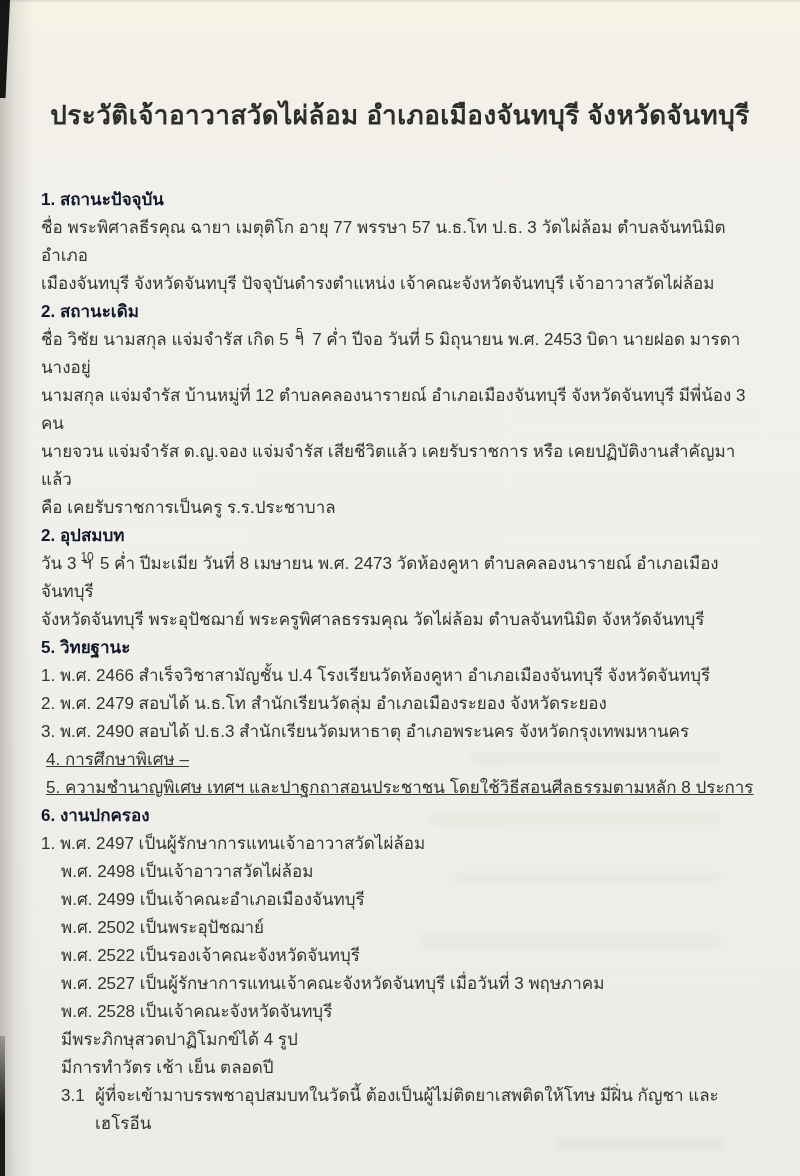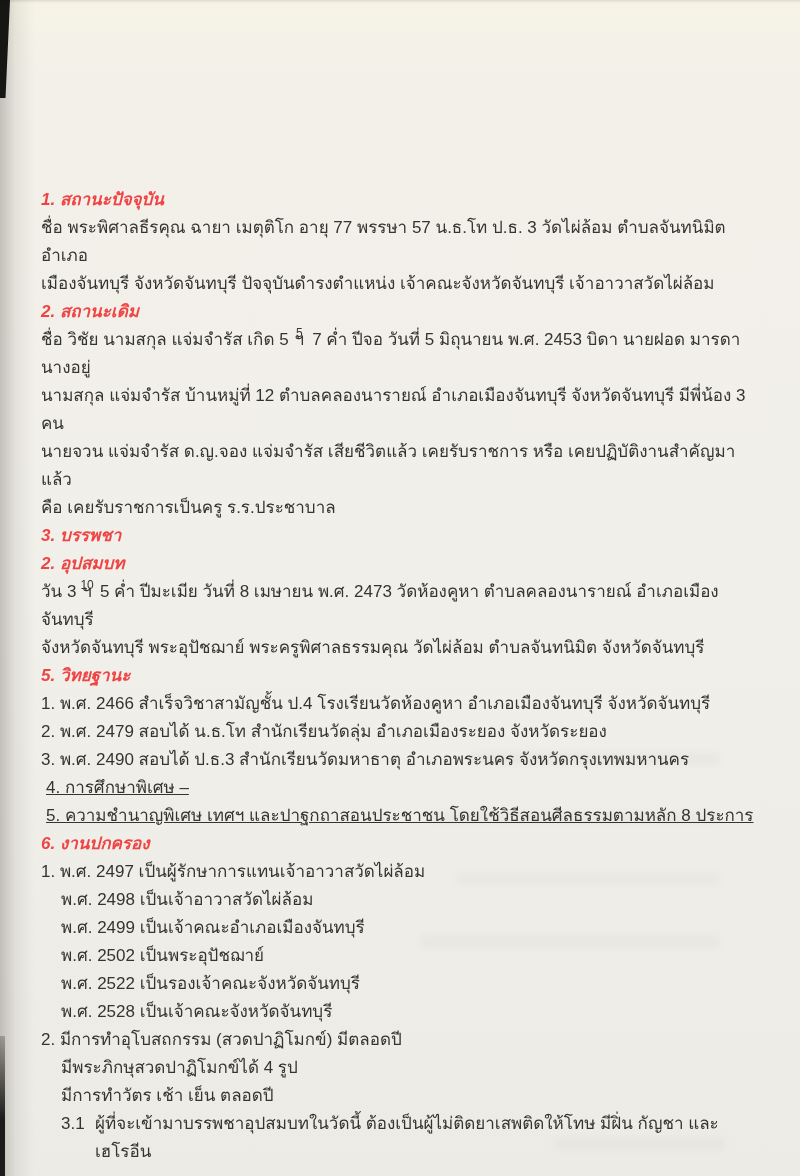--- a/index.html
+++ b/index.html
@@ -49,21 +49,21 @@
     letter-spacing: 0.5px;
     color: #2e2e29;
   }
 
   
   .content {
     position: absolute; top: 186px; left: 41px; width: 717px;
     font-size: 17px;
   }
   .content p { margin: 0; line-height: 28px; }
-  .h { font-weight: 700; color: #ef4444; font-style: italic; }
+  .h { font-weight: 700; color: #0f172a; }
   .sub { padding-left: 20px; }
   .indent-sm { padding-left: 5px; text-decoration: underline; }
 
   
   .lunar { position: relative; display: inline-block; margin: 0 8px 0 6px; }
   .lunar-top {
     position: absolute; bottom: 15px; left: 50%; transform: translateX(-50%);
     font-size: 12px; line-height: 12px; white-space: nowrap;
   }
 
@@ -81,54 +81,54 @@
   <div class="left-shadow"></div>
   <div class="corner-top-left"></div>
   <div class="edge-bottom-left"></div>
   <div class="top-edge-line"></div>
   <div class="bleed b1"></div>
   <div class="bleed b2"></div>
   <div class="bleed b3"></div>
   <div class="bleed b4"></div>
   <div class="bleed b5"></div>
 
+  <h1 class="doc-title">ประวัติเจ้าอาวาสวัดไผ่ล้อม อำเภอเมืองจันทบุรี จังหวัดจันทบุรี</h1>
 
   <div class="content">
 
     <p class="h">1. สถานะปัจจุบัน</p>
     <p>ชื่อ พระพิศาลธีรคุณ ฉายา เมตุติโก อายุ 77 พรรษา 57 น.ธ.โท ป.ธ. 3 วัดไผ่ล้อม ตำบลจันทนิมิต อำเภอ</p>
     <p>เมืองจันทบุรี จังหวัดจันทบุรี ปัจจุบันดำรงตำแหน่ง เจ้าคณะจังหวัดจันทบุรี เจ้าอาวาสวัดไผ่ล้อม</p>
 
     <p class="h">2. สถานะเดิม</p>
     <p><span>ชื่อ วิชัย นามสกุล แจ่มจำรัส เกิด 5</span><span class="lunar"><span class="lunar-top">5</span><span>ฯ</span></span><span>7 ค่ำ ปีจอ วันที่ 5 มิถุนายน พ.ศ. 2453 บิดา นายฝอด มารดา นางอยู่</span></p>
     <p>นามสกุล แจ่มจำรัส บ้านหมู่ที่ 12 ตำบลคลองนารายณ์ อำเภอเมืองจันทบุรี จังหวัดจันทบุรี มีพี่น้อง 3 คน</p>
     <p>นายจวน แจ่มจำรัส ด.ญ.จอง แจ่มจำรัส เสียชีวิตแล้ว เคยรับราชการ หรือ เคยปฏิบัติงานสำคัญมาแล้ว</p>
     <p>คือ เคยรับราชการเป็นครู ร.ร.ประชาบาล</p>
 
-    <p class="h">3. บรรพชา</p>
 
     <p class="h">2. อุปสมบท</p>
     <p><span>วัน 3</span><span class="lunar"><span class="lunar-top">10</span><span>ฯ</span></span><span>5 ค่ำ ปีมะเมีย วันที่ 8 เมษายน พ.ศ. 2473 วัดห้องคูหา ตำบลคลองนารายณ์ อำเภอเมืองจันทบุรี</span></p>
     <p>จังหวัดจันทบุรี พระอุปัชฌาย์ พระครูพิศาลธรรมคุณ วัดไผ่ล้อม ตำบลจันทนิมิต จังหวัดจันทบุรี</p>
 
     <p class="h">5. วิทยฐานะ</p>
     <p>1. พ.ศ. 2466 สำเร็จวิชาสามัญชั้น ป.4 โรงเรียนวัดห้องคูหา อำเภอเมืองจันทบุรี จังหวัดจันทบุรี</p>
     <p>2. พ.ศ. 2479 สอบได้ น.ธ.โท สำนักเรียนวัดลุ่ม อำเภอเมืองระยอง จังหวัดระยอง</p>
     <p>3. พ.ศ. 2490 สอบได้ ป.ธ.3 สำนักเรียนวัดมหาธาตุ อำเภอพระนคร จังหวัดกรุงเทพมหานคร</p>
     <p class="indent-sm">4. การศึกษาพิเศษ –</p>
     <p class="indent-sm">5. ความชำนาญพิเศษ เทศฯ และปาฐกถาสอนประชาชน โดยใช้วิธีสอนศีลธรรมตามหลัก 8 ประการ</p>
 
     <p class="h">6. งานปกครอง</p>
     <p>1. พ.ศ. 2497 เป็นผู้รักษาการแทนเจ้าอาวาสวัดไผ่ล้อม</p>
     <p class="sub">พ.ศ. 2498 เป็นเจ้าอาวาสวัดไผ่ล้อม</p>
     <p class="sub">พ.ศ. 2499 เป็นเจ้าคณะอำเภอเมืองจันทบุรี</p>
     <p class="sub">พ.ศ. 2502 เป็นพระอุปัชฌาย์</p>
     <p class="sub">พ.ศ. 2522 เป็นรองเจ้าคณะจังหวัดจันทบุรี</p>
+    <p class="sub">พ.ศ. 2527 เป็นผู้รักษาการแทนเจ้าคณะจังหวัดจันทบุรี เมื่อวันที่ 3 พฤษภาคม</p>
     <p class="sub">พ.ศ. 2528 เป็นเจ้าคณะจังหวัดจันทบุรี</p>
-    <p>2. มีการทำอุโบสถกรรม (สวดปาฏิโมกข์) มีตลอดปี</p>
     <p class="sub">มีพระภิกษุสวดปาฏิโมกข์ได้ 4 รูป</p>
     <p class="sub">มีการทำวัตร เช้า เย็น ตลอดปี</p>
 
     <div class="rule">
       <span class="rule-num">3.1</span>
       <div class="rule-body">
         <p>ผู้ที่จะเข้ามาบรรพชาอุปสมบทในวัดนี้ ต้องเป็นผู้ไม่ติดยาเสพติดให้โทษ มีฝิ่น กัญชา และเฮโรอีน</p>
 
       </div>
     </div>

